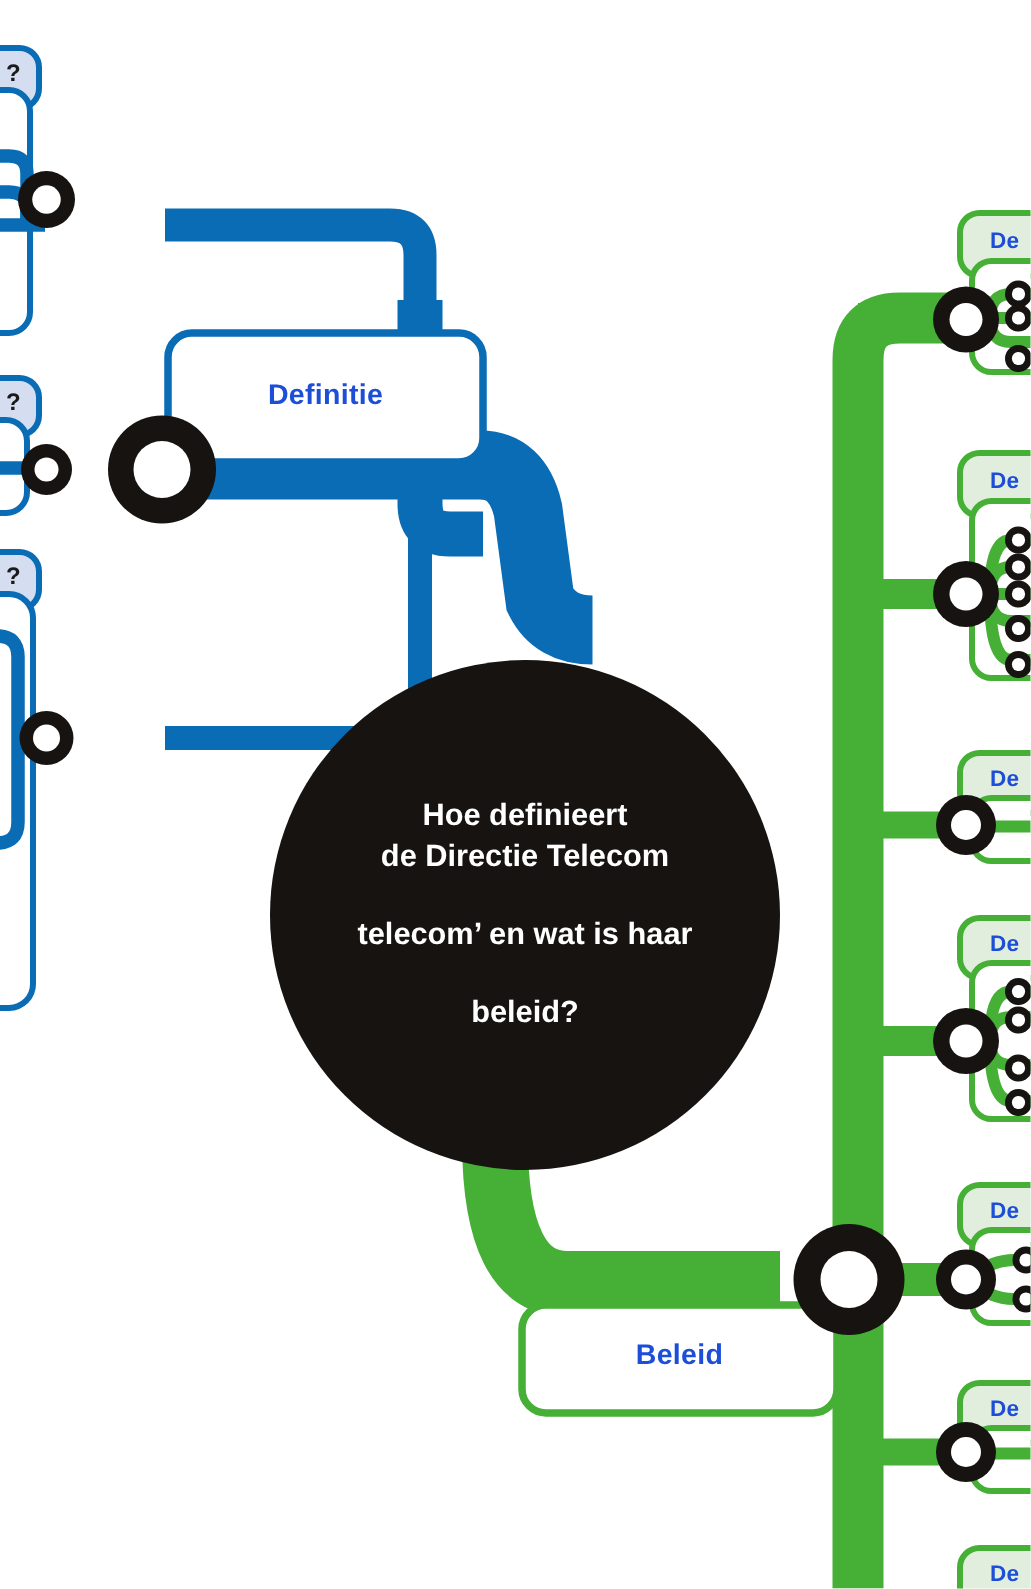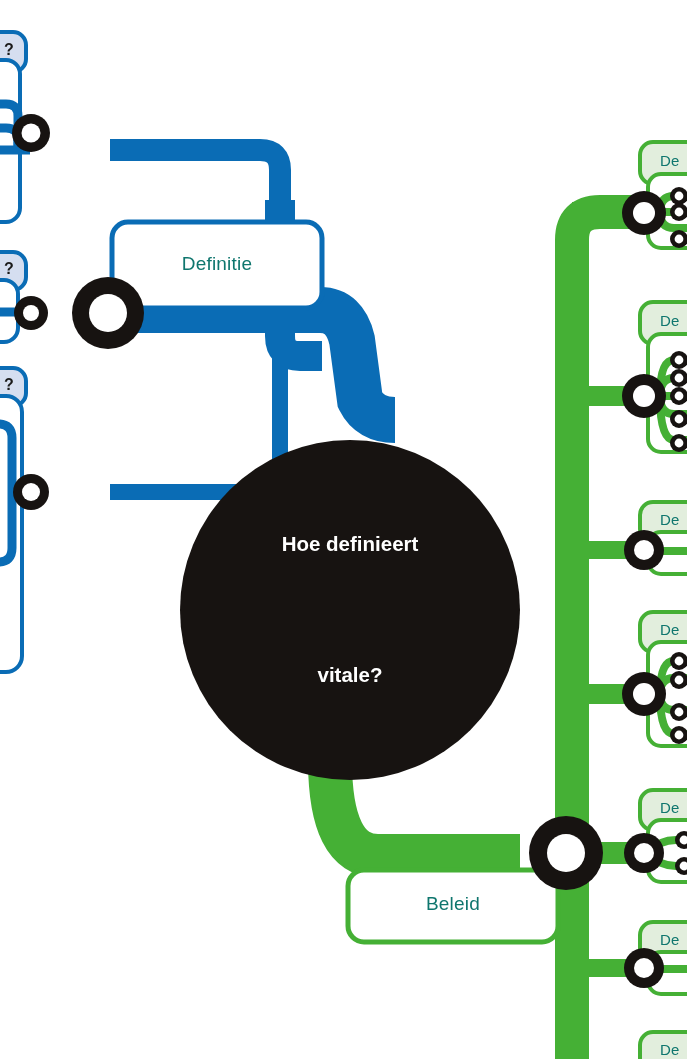--- a/index.html
+++ b/index.html
@@ -1,20 +1,20 @@
 <!DOCTYPE html>
 <html><head>
 <meta charset="utf-8">
 <style>
   html,body{margin:0;padding:0;background:#ffffff;}
   body{width:687px;height:1059px;overflow:hidden;
        font-family:"Liberation Sans",sans-serif;}
   #stage{position:relative;width:687px;height:1059px;background:#ffffff;}
   svg#mindmap{position:absolute;left:0;top:0;width:687px;height:1059px;}
-  .lbl{position:absolute;font-weight:normal;color:#0f766e;letter-spacing:.2px;}
+  .lbl{position:absolute;font-weight:bold;color:#1d4ed8;letter-spacing:.2px;}
   .branch-label{font-size:19px;}
   .card-label{font-size:15px;}
   .qmark{font-size:16px;font-weight:bold;color:#1a1a1a;}
   #centerText{position:absolute;left:180px;top:440px;width:340px;height:340px;
       display:flex;align-items:center;justify-content:center;pointer-events:none;}
   #centerText p{margin:16px;color:#ffffff;font-weight:bold;font-size:20.5px;
       line-height:1.28;text-align:center;width:300px;}
 </style>
 </head>
 <body>
@@ -204,25 +204,25 @@
       </g>
     </g>
 
     <circle cx="350" cy="610" r="170" fill="#171311"></circle>
     </g>
   </svg>
 
   <div id="centerText">
     <p>
       <span>Hoe definieert</span><br>
+      <span>de Directie Telecom</span><br>
       <br>
+      <span>telecom’ en wat is haar</span><br>
       <br>
-      <br>
-      <br>
-      <span>vitale?</span>
+      <span>beleid?</span>
     </p>
   </div>
 
   <div class="lbl branch-label" style="left:348px;top:893px;width:210px;text-align:center;">Beleid</div>
 
   <div class="lbl branch-label" style="left:112px;top:253px;width:210px;text-align:center;">Definitie</div>
 
   <div class="lbl qmark" style="left:-56px;top:41px;width:70px;text-align:right;">?</div>
   <div class="lbl qmark" style="left:-56px;top:260px;width:70px;text-align:right;">?</div>
   <div class="lbl qmark" style="left:-56px;top:376px;width:70px;text-align:right;">?</div>

